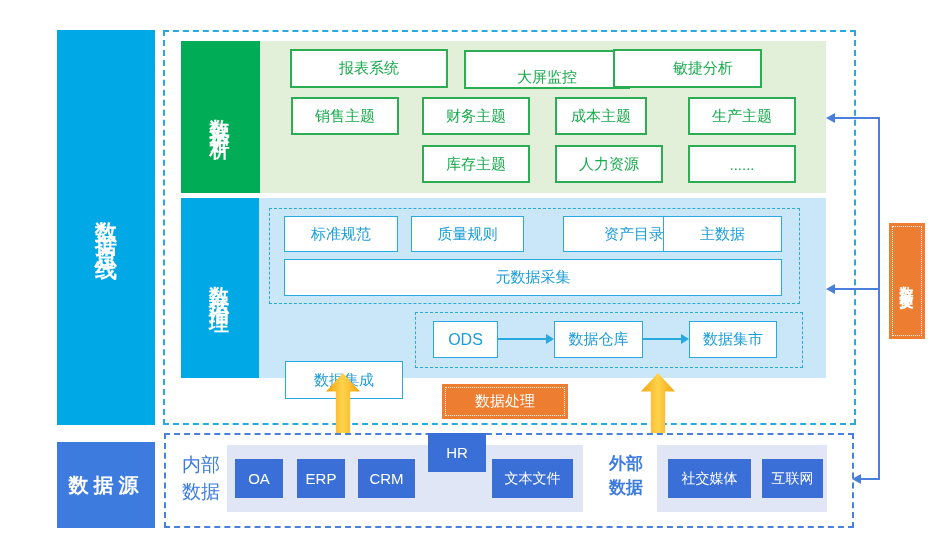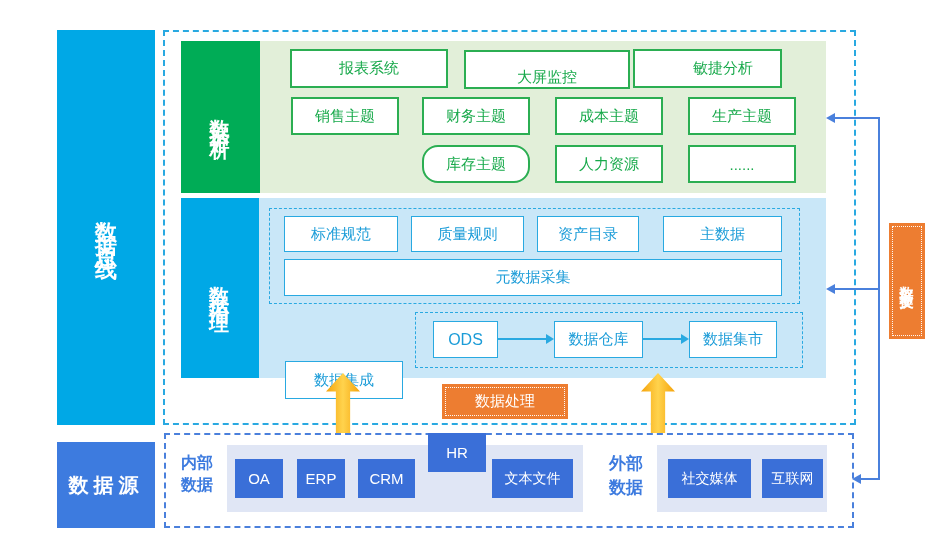--- a/index.html
+++ b/index.html
@@ -58,38 +58,38 @@
       <span class="vtext" style="font-size:20px; letter-spacing:7px;">数据分析</span>
     </div>
   </div>
 
   <div class="abs btn gbtn" style="left:290px; top:49px; width:158px; height:39px;">
       <span>报表系统</span>
     </div>
   <div class="abs btn gbtn" style="left:464px; top:50px; width:166px; height:39px;align-items:flex-end;">
       <span>大屏监控</span>
     </div>
-  <div class="abs btn gbtn" style="left:633px; top:49px; width:149px; height:39px;padding-left:31px;">
+  <div class="abs btn gbtn" style="left:613px; top:49px; width:149px; height:39px;padding-left:31px;">
       <span>敏捷分析</span>
     </div>
 
   <div class="abs btn gbtn" style="left:291px; top:97px; width:108px; height:38px;text-align:right;">
       <span>销售主题</span>
     </div>
   <div class="abs btn gbtn" style="left:422px; top:97px; width:108px; height:38px;">
       <span>财务主题</span>
     </div>
-  <div class="abs btn gbtn" style="left:555px; top:97px; width:108px; height:38px;">
+  <div class="abs btn gbtn" style="left:555px; top:97px; width:92px; height:38px;">
       <span>成本主题</span>
     </div>
   <div class="abs btn gbtn" style="left:688px; top:97px; width:108px; height:38px;">
       <span>生产主题</span>
     </div>
 
-  <div class="abs btn gbtn" style="left:422px; top:145px; width:108px; height:38px;border-radius:16px;">
+  <div class="abs btn gbtn" style="left:422px; top:145px; width:108px; height:38px;">
       <span>库存主题</span>
     </div>
   <div class="abs btn gbtn" style="left:555px; top:145px; width:108px; height:38px;">
       <span>人力资源</span>
     </div>
   <div class="abs btn gbtn" style="left:688px; top:145px; width:108px; height:38px;">
       <span>......</span>
     </div>
 
   <div class="abs panel-blue" style="left:181px; top:198px; width:645px; height:180px;">
@@ -97,21 +97,21 @@
       <span class="vtext" style="font-size:20px; letter-spacing:9px;">数据治理</span>
     </div>
   </div>
   <div class="abs dash-cyan-thin" style="left:269px; top:208px; width:531px; height:96px;"></div>
   <div class="abs btn cbtn" style="left:284px; top:216px; width:114px; height:36px;">
       <span>标准规范</span>
     </div>
   <div class="abs btn cbtn" style="left:411px; top:216px; width:113px; height:36px;">
       <span>质量规则</span>
     </div>
-  <div class="abs btn cbtn" style="left:537px; top:216px; width:102px; height:36px;">
+  <div class="abs btn cbtn" style="left:563px; top:216px; width:102px; height:36px;justify-content:flex-end;">
       <span>资产目录</span>
     </div>
   <div class="abs btn cbtn" style="left:663px; top:216px; width:119px; height:36px;">
       <span>主数据</span>
     </div>
   <div class="abs btn cbtn" style="left:284px; top:259px; width:498px; height:37px;">
       <span>元数据采集</span>
     </div>
 
   <div class="abs btn cbtn" style="left:285px; top:320px; width:118px; height:38px;margin-top:41px;">
@@ -149,21 +149,21 @@
   <div class="abs hline" style="left:834px; top:288px; width:44px;"></div>
   <div class="abs head-left" style="left:826px; top:284px;"></div>
   <div class="abs hline" style="left:860px; top:478px; width:18px;"></div>
   <div class="abs head-left" style="left:852px; top:474px;"></div>
 
   <div class="abs vblock" style="left:57px; top:442px; width:98px; height:86px; background:var(--royaltext);">
     <span style="font-size:20px; letter-spacing:5px;">数据源</span>
   </div>
   <div class="abs dash-royal" style="left:164px; top:433px; width:690px; height:95px;"></div>
 
-  <div class="abs" style="left:174px; top:452px; width:46px; font-size:16px; font-weight:bold; color:var(--royaltext); line-height:1.4; text-align:center;">内部数据</div>
+  <div class="abs" style="left:174px; top:452px; width:46px; font-size:19px; font-weight:normal; color:var(--royaltext); line-height:1.4; text-align:right;">内部数据</div>
   <div class="abs panel-lav" style="left:227px; top:445px; width:356px; height:67px;"></div>
   <div class="abs btn nbtn" style="left:235px; top:459px; width:48px; height:39px;">
       <span>OA</span>
     </div>
   <div class="abs btn nbtn" style="left:297px; top:459px; width:48px; height:39px;">
       <span>ERP</span>
     </div>
   <div class="abs btn nbtn" style="left:358px; top:459px; width:57px; height:39px;">
       <span>CRM</span>
     </div>

